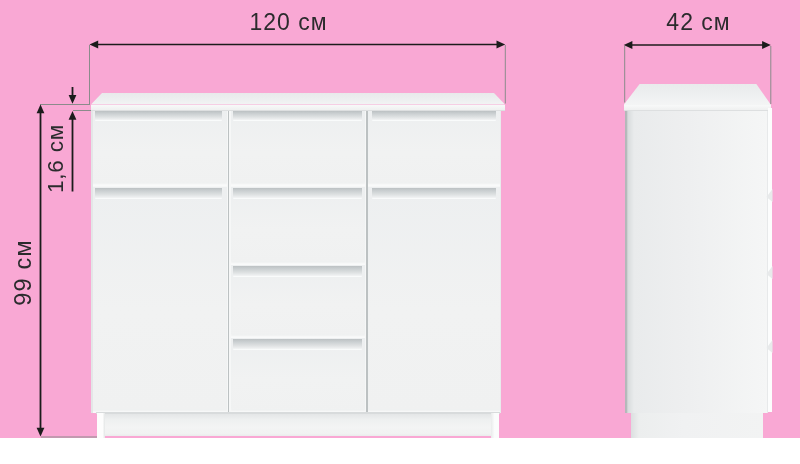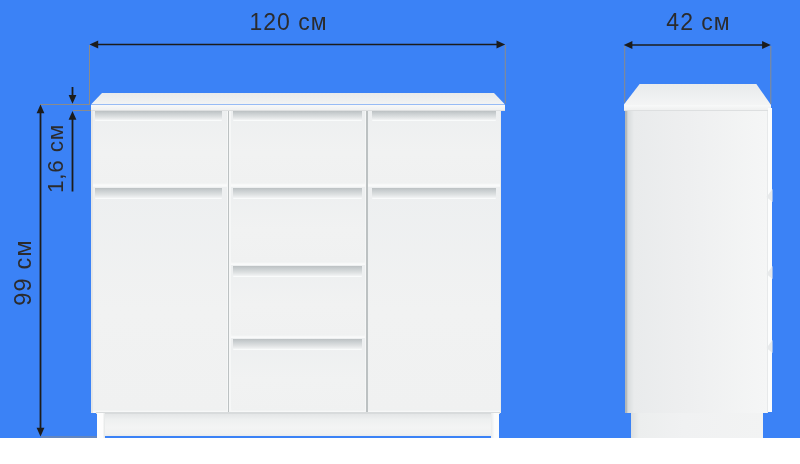--- a/index.html
+++ b/index.html
@@ -1,16 +1,16 @@
 <!DOCTYPE html>
 <html><head>
 <meta charset="utf-8">
 <style>
   html,body{margin:0;padding:0;background:#ffffff;width:800px;height:464px;overflow:hidden;}
-  #page{position:relative;width:800px;height:438px;background:#3b82f6;font-family:"Liberation Sans",sans-serif;-webkit-font-smoothing:antialiased;}
+  #page{position:relative;width:800px;height:438px;background:#f9a8d4;font-family:"Liberation Sans",sans-serif;-webkit-font-smoothing:antialiased;}
   .abs{position:absolute;}
   
   .face{position:absolute;background:linear-gradient(180deg,#edeff0 0%,#f1f2f2 55%,#f0f1f1 100%);box-shadow:inset 0 -3px 2px -1px rgba(250,251,251,0.95);}
   .groove{position:absolute;height:9.5px;background:linear-gradient(180deg,#bcc1c3 0%,#cbd0d2 30%,#dde0e1 64%,#edeff0 92%,#f4f5f5 100%);border-bottom:1px solid #f9fbfb;border-radius:0 0 1px 1px;}
 </style>
 </head>
 <body>
 <div id="page">
 
   <div class="abs" style="left:91px;top:93px;width:414px;height:11.5px;background:linear-gradient(180deg,#e8eaeb 0%,#edeff0 55%,#f3f4f4 100%);clip-path:polygon(11px 0,403px 0,414px 100%,0 100%);"></div>

